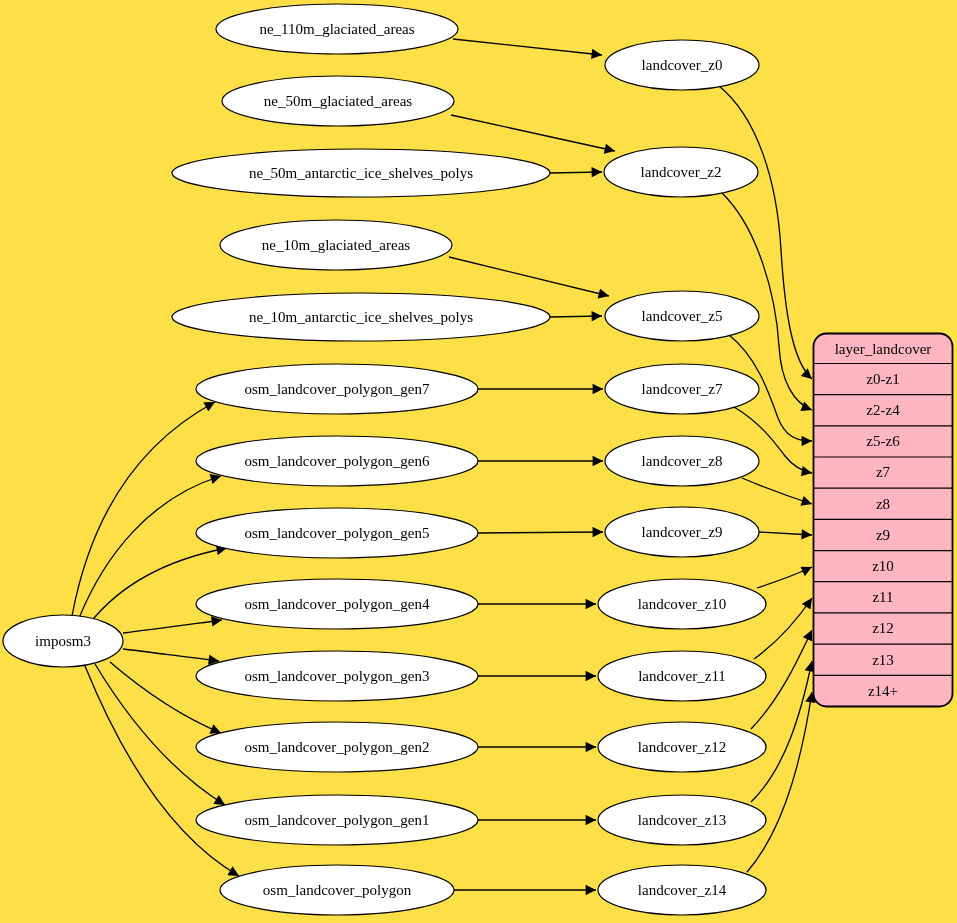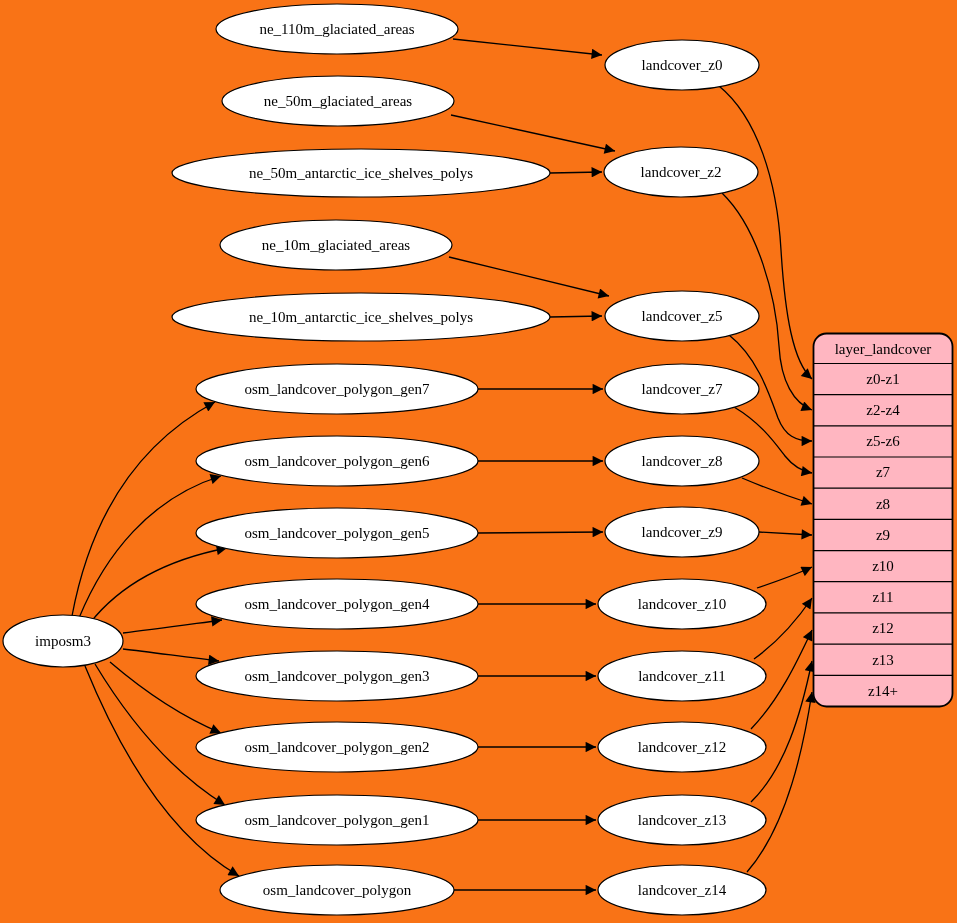--- a/index.html
+++ b/index.html
@@ -1,17 +1,17 @@
 <!DOCTYPE html>
 <html><head>
 <meta charset="utf-8">
 <title>Diagram</title>
 <style>
   html,body{margin:0;padding:0;background:#ffffff;}
-  .canvas{width:957px;height:923px;position:relative;background:#f97316;}
+  .canvas{width:957px;height:923px;position:relative;background:#fde047;}
   svg{display:block;}
   .node-ellipse{fill:#ffffff;stroke:#000000;stroke-width:1.2;}
   .edge{fill:none;stroke:#000000;stroke-width:1.3;}
   .nodelabel{font-family:"Liberation Serif","DejaVu Serif",serif;font-size:15px;fill:#000000;text-anchor:middle;}
   .tablelabel{font-family:"Liberation Serif","DejaVu Serif",serif;font-size:15px;fill:#000000;text-anchor:middle;}
   .table-outline{stroke:#000000;stroke-width:1.8;}
   .table-sep{stroke:#000000;stroke-width:1.2;}
 </style>
 </head>
 <body>

